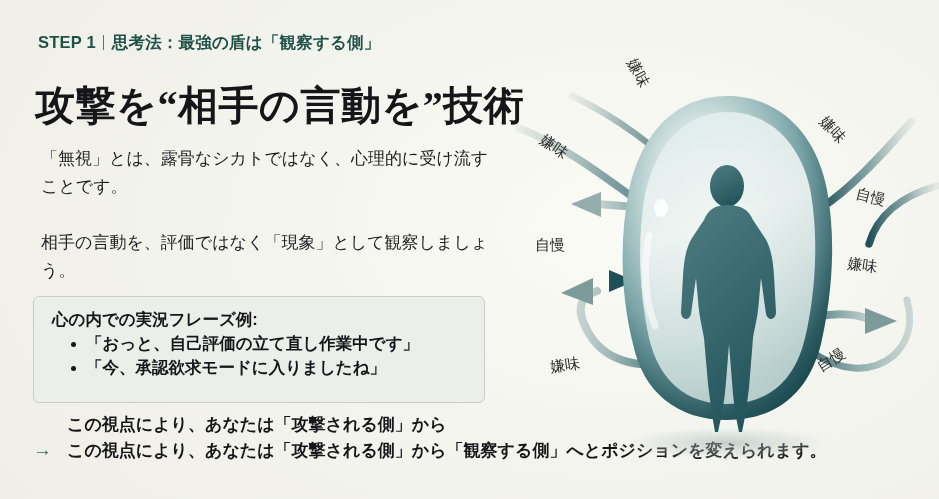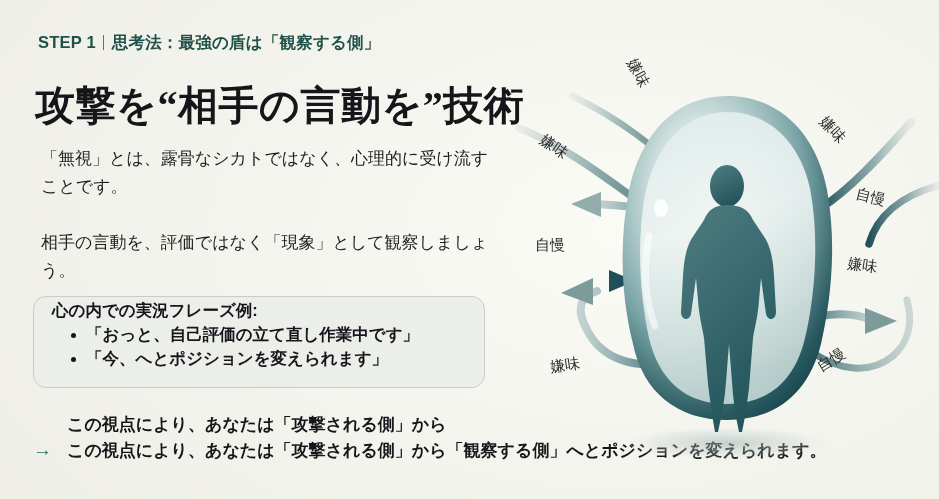--- a/index.html
+++ b/index.html
@@ -83,26 +83,26 @@
   }
   .para-1 { top: 128px; }
   .para-2 { top: 212px; }
 
   
   .phrase-box {
     position: absolute;
     left: 33px;
     top: 296px;
     width: 452px;
-    height: 92px;
+    height: 107px;
     box-sizing: border-box;
     border: 1.4px solid #c9cdc9;
-    border-radius: 13px;
+    border-radius: 6px;
     background: #eceeea;
-    padding: 3px 0 0 0;
+    padding: 12px 0 0 0;
   }
   .phrase-title {
     margin: 0 0 1px 18px;
     font-size: 16.5px;
     font-weight: 700;
     color: #16161a;
   }
   .phrase-list {
     margin: 0;
     padding: 0 0 0 52px;
@@ -186,21 +186,21 @@
 
     <h1 class="headline">攻撃を“相手の言動を”技術</h1>
 
     <p class="para para-1">「無視」とは、露骨なシカトではなく、心理的に受け流すことです。</p>
     <p class="para para-2">相手の言動を、評価ではなく「現象」として観察しましょう。</p>
 
     <div class="phrase-box">
       <div class="phrase-title">心の内での実況フレーズ例:</div>
       <ul class="phrase-list">
         <li>「おっと、自己評価の立て直し作業中です」</li>
-        <li>「今、へとポジションを変えられます」</li>
+        <li>「今、承認欲求モードに入りましたね」</li>
       </ul>
     </div>
 
     <div class="conclusion">
       <div class="concl-line">この視点により、あなたは「攻撃される側」から</div>
       <div class="concl-line">
         <span class="concl-arrow">→</span>
         <span>この視点により、あなたは「攻撃される側」から「観察する側」へとポジションを変えられます。</span>
       </div>
     </div>

